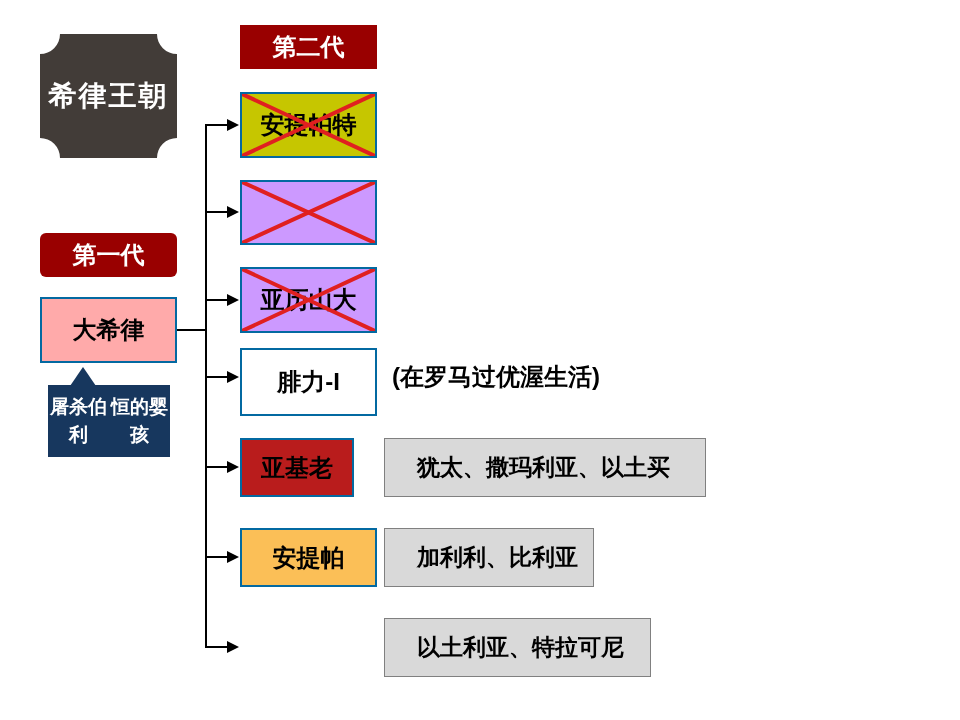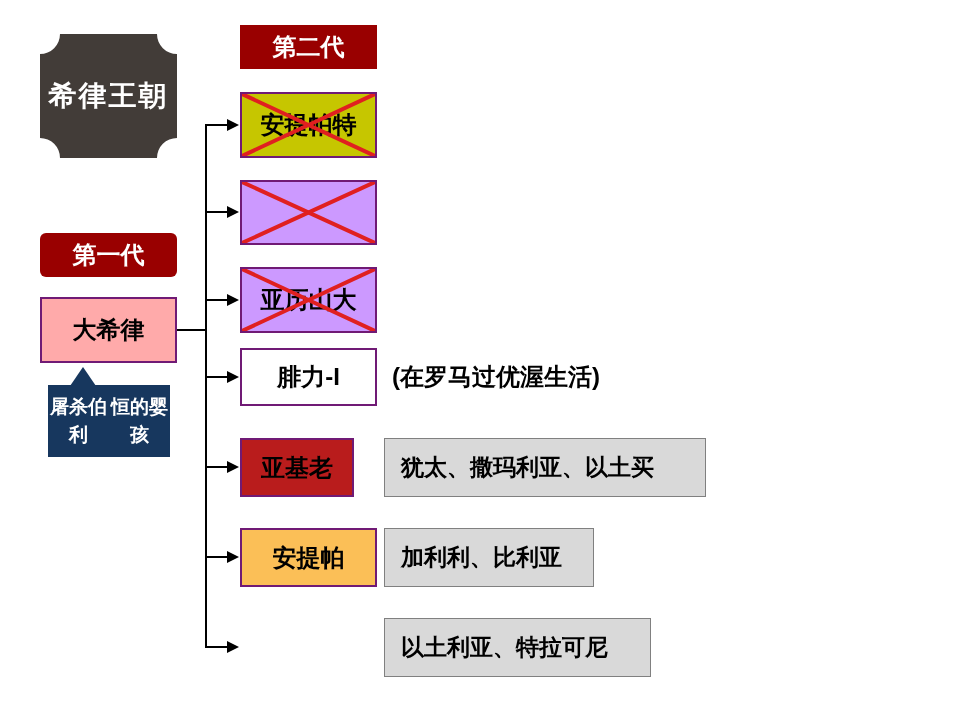--- a/index.html
+++ b/index.html
@@ -2,33 +2,33 @@
 <html><head>
 <meta charset="utf-8">
 <style>
   html,body{margin:0;padding:0;background:#fff;}
   #canvas{
     position:relative;width:960px;height:720px;background:#ffffff;overflow:hidden;
     font-family:"Liberation Sans","DejaVu Sans",sans-serif;font-weight:bold;color:#000;
   }
   .abs{position:absolute;box-sizing:border-box;}
   .box{
-    position:absolute;box-sizing:border-box;border:2px solid #701a75;
+    position:absolute;box-sizing:border-box;border:2px solid #0369a1;
     display:flex;align-items:center;justify-content:center;
     font-size:24px;font-weight:bold;color:#000;text-align:left;
   }
   .dark-box{
     position:absolute;box-sizing:border-box;border:none;color:#fff;
     display:flex;align-items:center;justify-content:center;
     font-size:24px;font-weight:bold;text-align:center;
   }
   .note-box{
     position:absolute;box-sizing:border-box;border:1px solid #808080;
     display:flex;align-items:center;justify-content:flex-start;
-    padding-left:16px;font-size:23px;font-weight:bold;color:#000;white-space:nowrap;
+    padding-left:32px;font-size:23px;font-weight:bold;color:#000;white-space:nowrap;
   }
   .plain-note{
     position:absolute;display:flex;align-items:center;
     font-size:24px;font-weight:bold;color:#000;white-space:nowrap;
   }
   .h-line{position:absolute;height:2px;background:#000;}
   .v-line{position:absolute;width:2px;background:#000;}
   .arrowhead{
     position:absolute;width:0;height:0;
     border-left:12px solid #000;border-top:6px solid transparent;border-bottom:6px solid transparent;
@@ -108,21 +108,21 @@
   </div>
 
   <div class="box" style="left: 240px; top: 267px; width: 137px; height: 66px; background-color: rgb(204, 153, 255);">
     <span>亚历山大</span>
     <svg class="cross-svg" viewBox="0 0 100 100" preserveAspectRatio="none">
       <line x1="0" y1="0" x2="100" y2="100" vector-effect="non-scaling-stroke" style="stroke: rgb(224, 32, 32);"></line>
       <line x1="100" y1="0" x2="0" y2="100" vector-effect="non-scaling-stroke" style="stroke: rgb(224, 32, 32);"></line>
     </svg>
   </div>
 
-  <div class="box" style="left: 240px; top: 348px; width: 137px; height: 58px; background-color: rgb(255, 255, 255);">
+  <div class="box" style="left: 240px; top: 348px; width: 137px; height: 68px; background-color: rgb(255, 255, 255);">
     <span>腓力-I</span>
   </div>
   <div class="plain-note" style="left:392px;top:348px;height:58px;">(在罗马过优渥生活)</div>
 
   <div class="box" style="left: 240px; top: 438px; width: 114px; height: 59px; background-color: #b91c1c;">
     <span>亚基老</span>
   </div>
   <div class="note-box" style="left: 384px; top: 438px; width: 322px; height: 59px; background-color: rgb(217, 217, 217);">犹太、撒玛利亚、以土买</div>
 
   <div class="box" style="left: 240px; top: 528px; width: 137px; height: 59px; background-color: rgb(251, 191, 87);">

